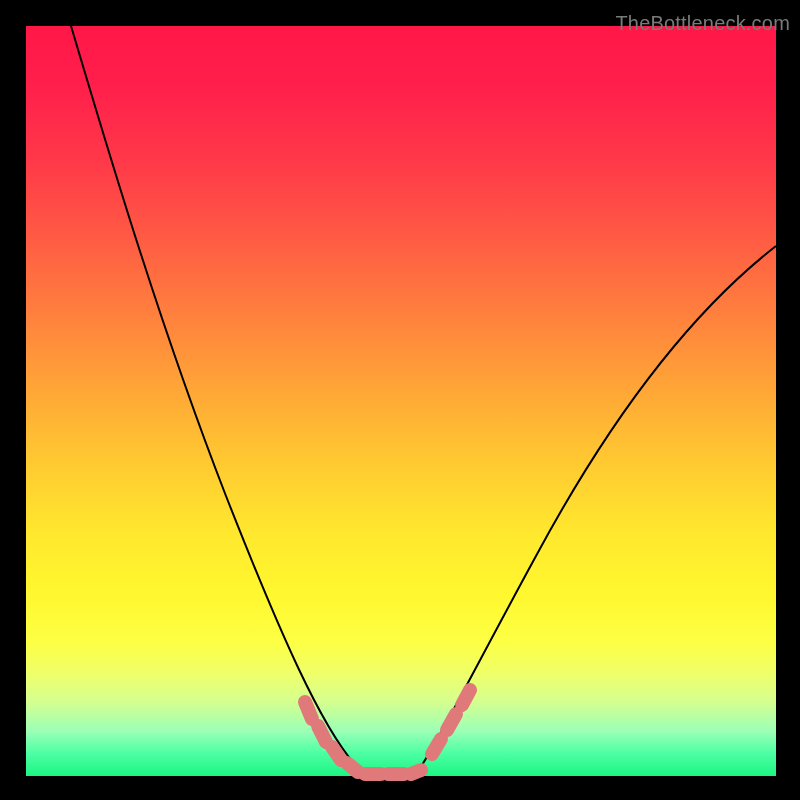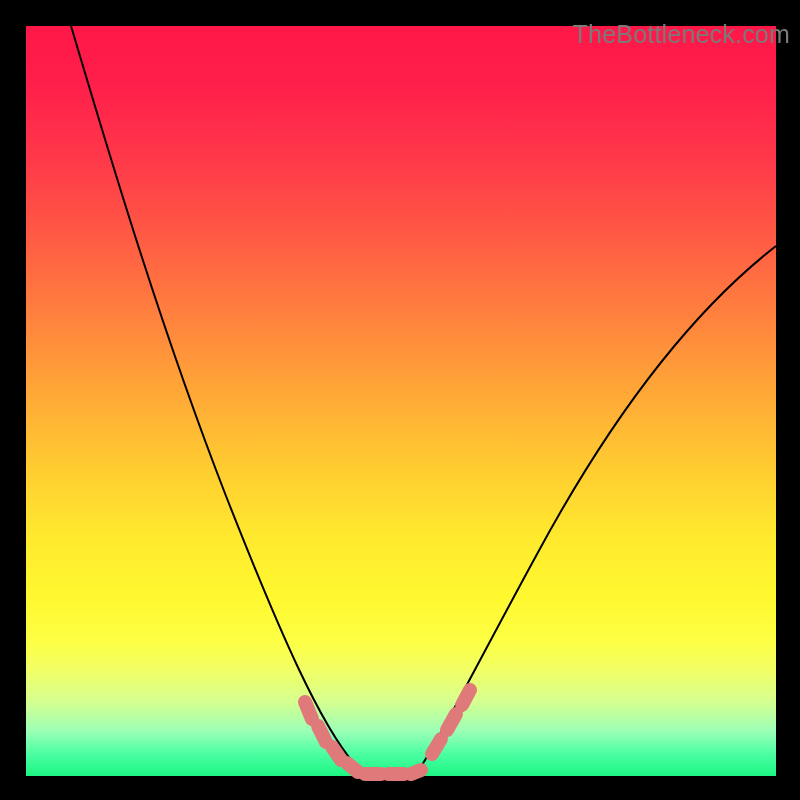--- a/index.html
+++ b/index.html
@@ -29,24 +29,24 @@
       #fff82f 76%,
       #fdff44 82%,
       #f1ff66 86%,
       #d6ff8f 90%,
       #9cffb7 94%,
       #4cffa3 97%,
       #1cf583 100%);
   }
   .watermark {
     position: absolute;
-    top: 20px;
+    top: 12px;
     right: 10px;
     color: #7a7a7a;
-    font-size: 25px;
+    font-size: 20px;
     font-weight: 500;
     letter-spacing: 0.2px;
     user-select: none;
   }
   svg.curves {
     position: absolute;
     left: 0; top: 0;
     width: 750px;
     height: 750px;
     overflow: visible;

